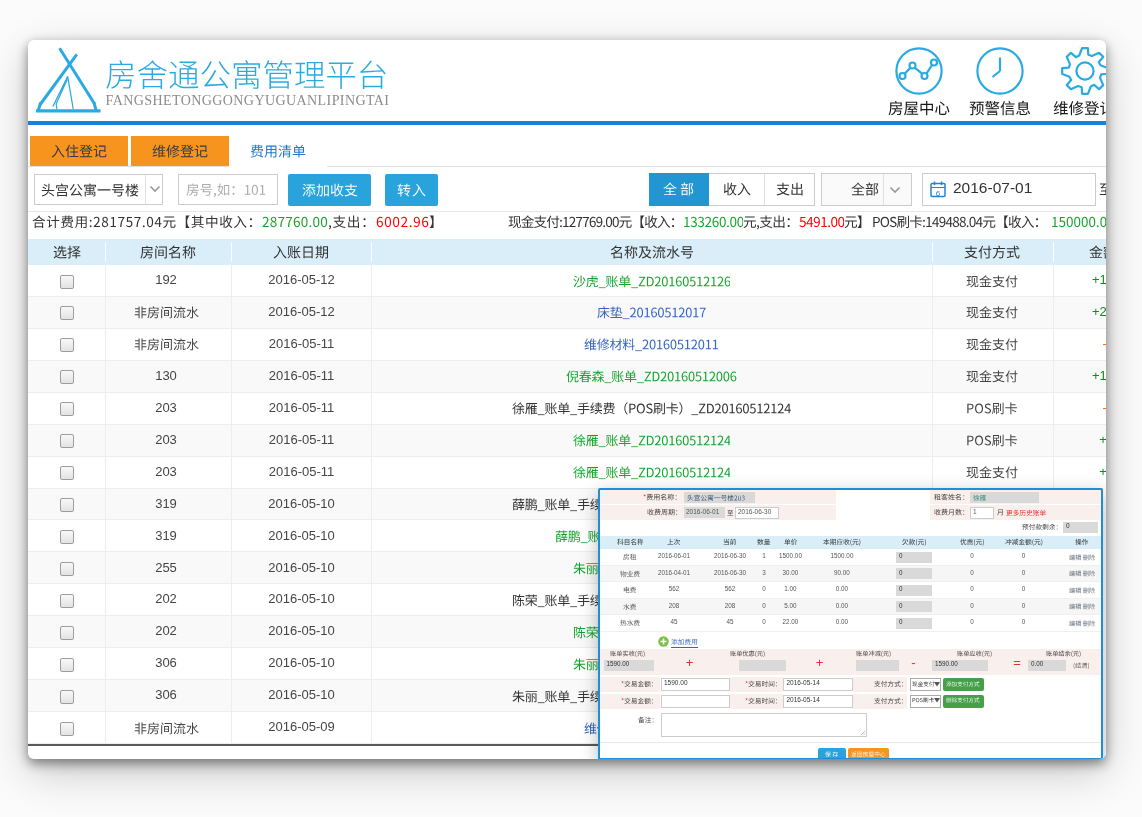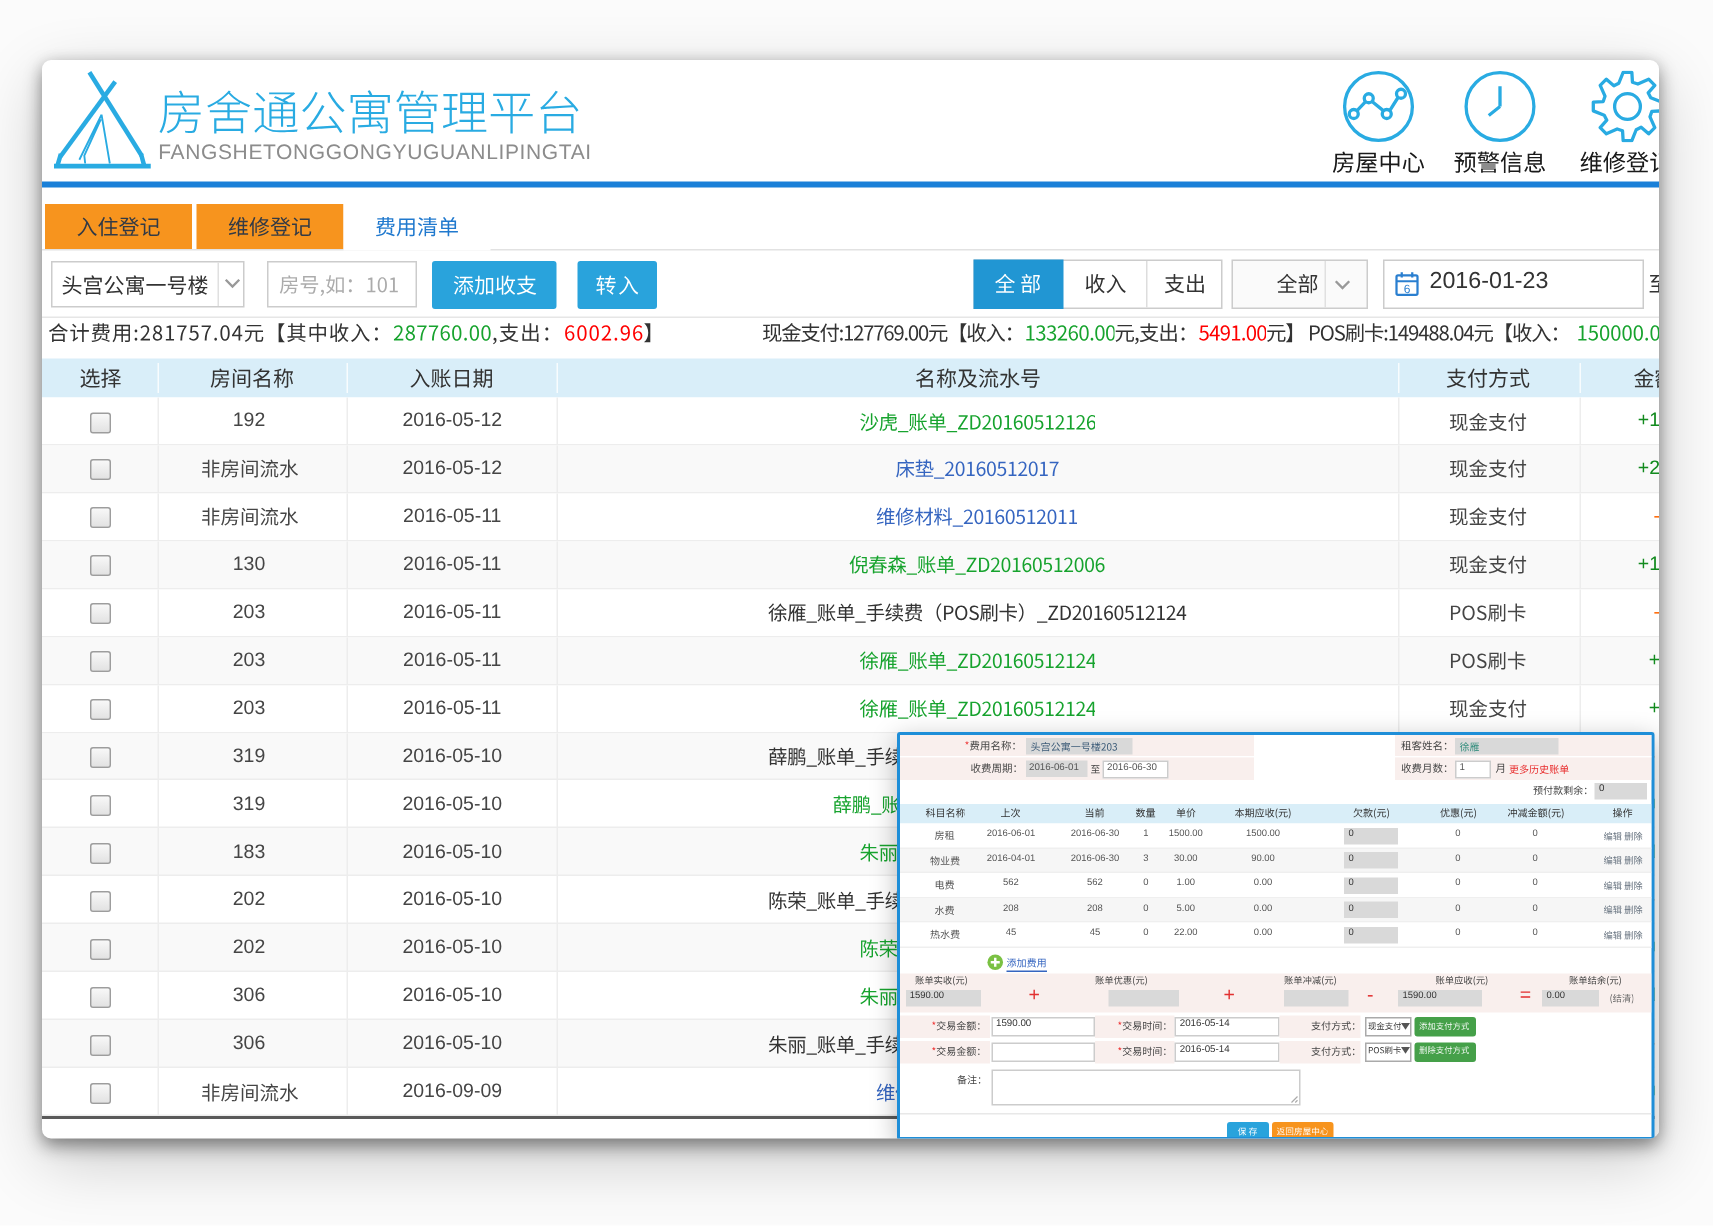--- a/index.html
+++ b/index.html
@@ -191,21 +191,21 @@
         <use href="#g1" x="1000" y="1100"></use>
         <use href="#g2" x="2000" y="1100"></use>
         <use href="#g3" x="3000" y="1100"></use>
         <use href="#g4" x="4000" y="1100"></use>
         <use href="#g5" x="5000" y="1100"></use>
         <use href="#g6" x="6000" y="1100"></use>
         <use href="#g7" x="7000" y="1100"></use>
         <use href="#g8" x="8000" y="1100"></use>
       </g>
     </svg>
-    <div style="position:absolute;font-family:Liberation Sans, sans-serif;font-size:14px;font-weight:normal;color:#8c8c8c;line-height:14px;letter-spacing:0.42px;white-space:pre;left:77.5px;top:54.1px;">FANGSHETONGGONGYUGUANLIPINGTAI</div>
+    <div style="position:absolute;font-family:Liberation Serif, serif;font-size:14px;font-weight:normal;color:#8c8c8c;line-height:14px;letter-spacing:0.42px;white-space:pre;left:77.5px;top:54.1px;">FANGSHETONGGONGYUGUANLIPINGTAI</div>
     <svg style="position:absolute;left:867px;top:7px" width="48" height="48" viewBox="0 0 48 48">
       <g stroke="#29abe2" fill="none" stroke-width="2.2">
         <circle cx="24" cy="24" r="22.6"></circle>
         <circle cx="7.5" cy="29" r="3"></circle>
         <circle cx="17.5" cy="18.5" r="3"></circle>
         <circle cx="29.5" cy="29" r="3"></circle>
         <circle cx="39" cy="15.5" r="3"></circle>
         <path d="M9.7 26.8 L15.4 20.7 M19.7 20.7 L27.4 26.9 M31.5 26.7 L37 18"></path>
       </g>
     </svg>
@@ -362,21 +362,21 @@
     </svg>
     <div style="position:absolute;left:894px;top:133px;width:174px;height:33px;background:#fff;border:1px solid #ccc;box-sizing:border-box;"></div>
     <svg style="position:absolute;left:902px;top:141px" width="16" height="17" viewBox="0 0 16 17">
       <g fill="none" stroke="#2a7fd0" stroke-width="1.5">
         <rect x="1" y="2.5" width="14" height="13" rx="1"></rect>
         <path d="M1 6.5 L15 6.5" stroke-width="1.2"></path>
         <path d="M4.5 0.5 L4.5 4 M11.5 0.5 L11.5 4" stroke-width="1.5"></path>
       </g>
       <text x="8" y="14.5" font-size="8" fill="#2a7fd0" text-anchor="middle" font-family="Liberation Sans">6</text>
     </svg>
-    <div style="position:absolute;font-family:Liberation Sans,sans-serif;font-size:15.5px;font-weight:normal;color:#333;line-height:15.5px;letter-spacing:0.0px;white-space:pre;left:925px;top:140.2px;">2016-01-23</div>
+    <div style="position:absolute;font-family:Liberation Sans,sans-serif;font-size:15.5px;font-weight:normal;color:#333;line-height:15.5px;letter-spacing:0.0px;white-space:pre;left:925px;top:140.2px;">2016-07-01</div>
     <svg style="position:absolute;left:1071.0px;top:139.3px" width="14.0" height="21.0" viewBox="0 0 1000 1500">
       <g fill="#333">
         <use href="#g48" x="0" y="1100"></use>
       </g>
     </svg>
     <div style="position:absolute;left:0px;top:171px;width:1078px;height:1px;background:#e6e6e6;"></div>
     <svg style="position:absolute;left:4.2px;top:172.4px" width="229.8" height="20.4" viewBox="0 0 16897 1500">
       <g fill="#333333">
         <use href="#g49" x="0" y="1100"></use>
         <use href="#g50" x="1043" y="1100"></use>
@@ -995,21 +995,21 @@
       </g>
     </svg>
     <div style="position:absolute;font-family:Liberation Sans,sans-serif;font-size:13px;font-weight:normal;color:#128a1e;line-height:13px;letter-spacing:0.0px;white-space:pre;left:1118.5px;top:488.6px;transform:translateX(-100%);">+900.00</div>
     <div style="position:absolute;left:0px;top:512.37px;width:1078px;height:31.93px;background:#f9f9f9;border-bottom:1px solid #ededed;box-sizing:border-box;"></div>
     <div style="position:absolute;left:77px;top:512.37px;width:1px;height:31.93px;background:#ededed;"></div>
     <div style="position:absolute;left:203px;top:512.37px;width:1px;height:31.93px;background:#ededed;"></div>
     <div style="position:absolute;left:343px;top:512.37px;width:1px;height:31.93px;background:#ededed;"></div>
     <div style="position:absolute;left:904px;top:512.37px;width:1px;height:31.93px;background:#ededed;"></div>
     <div style="position:absolute;left:1025px;top:512.37px;width:1px;height:31.93px;background:#ededed;"></div>
     <div style="position:absolute;left:31.5px;top:521.8px;width:12px;height:12px;border:1px solid #9d9d9d;border-radius:2px;background:linear-gradient(#f8f8f8,#e2e2e2);box-sizing:content-box"></div>
-    <div style="position:absolute;font-family:Liberation Sans,sans-serif;font-size:13px;font-weight:normal;color:#454545;line-height:13px;letter-spacing:0.0px;white-space:pre;left:138px;top:520.5px;transform:translateX(-50%);">183</div>
+    <div style="position:absolute;font-family:Liberation Sans,sans-serif;font-size:13px;font-weight:normal;color:#454545;line-height:13px;letter-spacing:0.0px;white-space:pre;left:138px;top:520.5px;transform:translateX(-50%);">255</div>
     <div style="position:absolute;font-family:Liberation Sans,sans-serif;font-size:13px;font-weight:normal;color:#454545;line-height:13px;letter-spacing:0.0px;white-space:pre;left:273.5px;top:520.5px;transform:translateX(-50%);">2016-05-10</div>
     <svg style="position:absolute;left:544.5px;top:518.8px" width="157.9" height="19.5" viewBox="0 0 12149 1500">
       <g fill="#17a32e">
         <use href="#g108" x="0" y="1100"></use>
         <use href="#g109" x="981" y="1100"></use>
         <use href="#g89" x="1962" y="1100"></use>
         <use href="#g78" x="2501" y="1100"></use>
         <use href="#g26" x="3482" y="1100"></use>
         <use href="#g89" x="4463" y="1100"></use>
         <use href="#g90" x="5003" y="1100"></use>
@@ -1234,21 +1234,21 @@
     <div style="position:absolute;left:31.5px;top:681.5px;width:12px;height:12px;border:1px solid #9d9d9d;border-radius:2px;background:linear-gradient(#f8f8f8,#e2e2e2);box-sizing:content-box"></div>
     <svg style="position:absolute;left:105.5px;top:678.5px" width="65.0" height="19.5" viewBox="0 0 5000 1500">
       <g fill="#454545">
         <use href="#g92" x="0" y="1100"></use>
         <use href="#g9" x="1000" y="1100"></use>
         <use href="#g75" x="2000" y="1100"></use>
         <use href="#g82" x="3000" y="1100"></use>
         <use href="#g83" x="4000" y="1100"></use>
       </g>
     </svg>
-    <div style="position:absolute;font-family:Liberation Sans,sans-serif;font-size:13px;font-weight:normal;color:#454545;line-height:13px;letter-spacing:0.0px;white-space:pre;left:273.5px;top:680.2px;transform:translateX(-50%);">2016-09-09</div>
+    <div style="position:absolute;font-family:Liberation Sans,sans-serif;font-size:13px;font-weight:normal;color:#454545;line-height:13px;letter-spacing:0.0px;white-space:pre;left:273.5px;top:680.2px;transform:translateX(-50%);">2016-05-09</div>
     <svg style="position:absolute;left:556.2px;top:678.5px" width="134.6" height="19.5" viewBox="0 0 10356 1500">
       <g fill="#3565c0">
         <use href="#g17" x="0" y="1100"></use>
         <use href="#g18" x="981" y="1100"></use>
         <use href="#g95" x="1962" y="1100"></use>
         <use href="#g96" x="2942" y="1100"></use>
         <use href="#g89" x="3923" y="1100"></use>
         <use href="#g52" x="4463" y="1100"></use>
         <use href="#g38" x="4999" y="1100"></use>
         <use href="#g37" x="5534" y="1100"></use>

